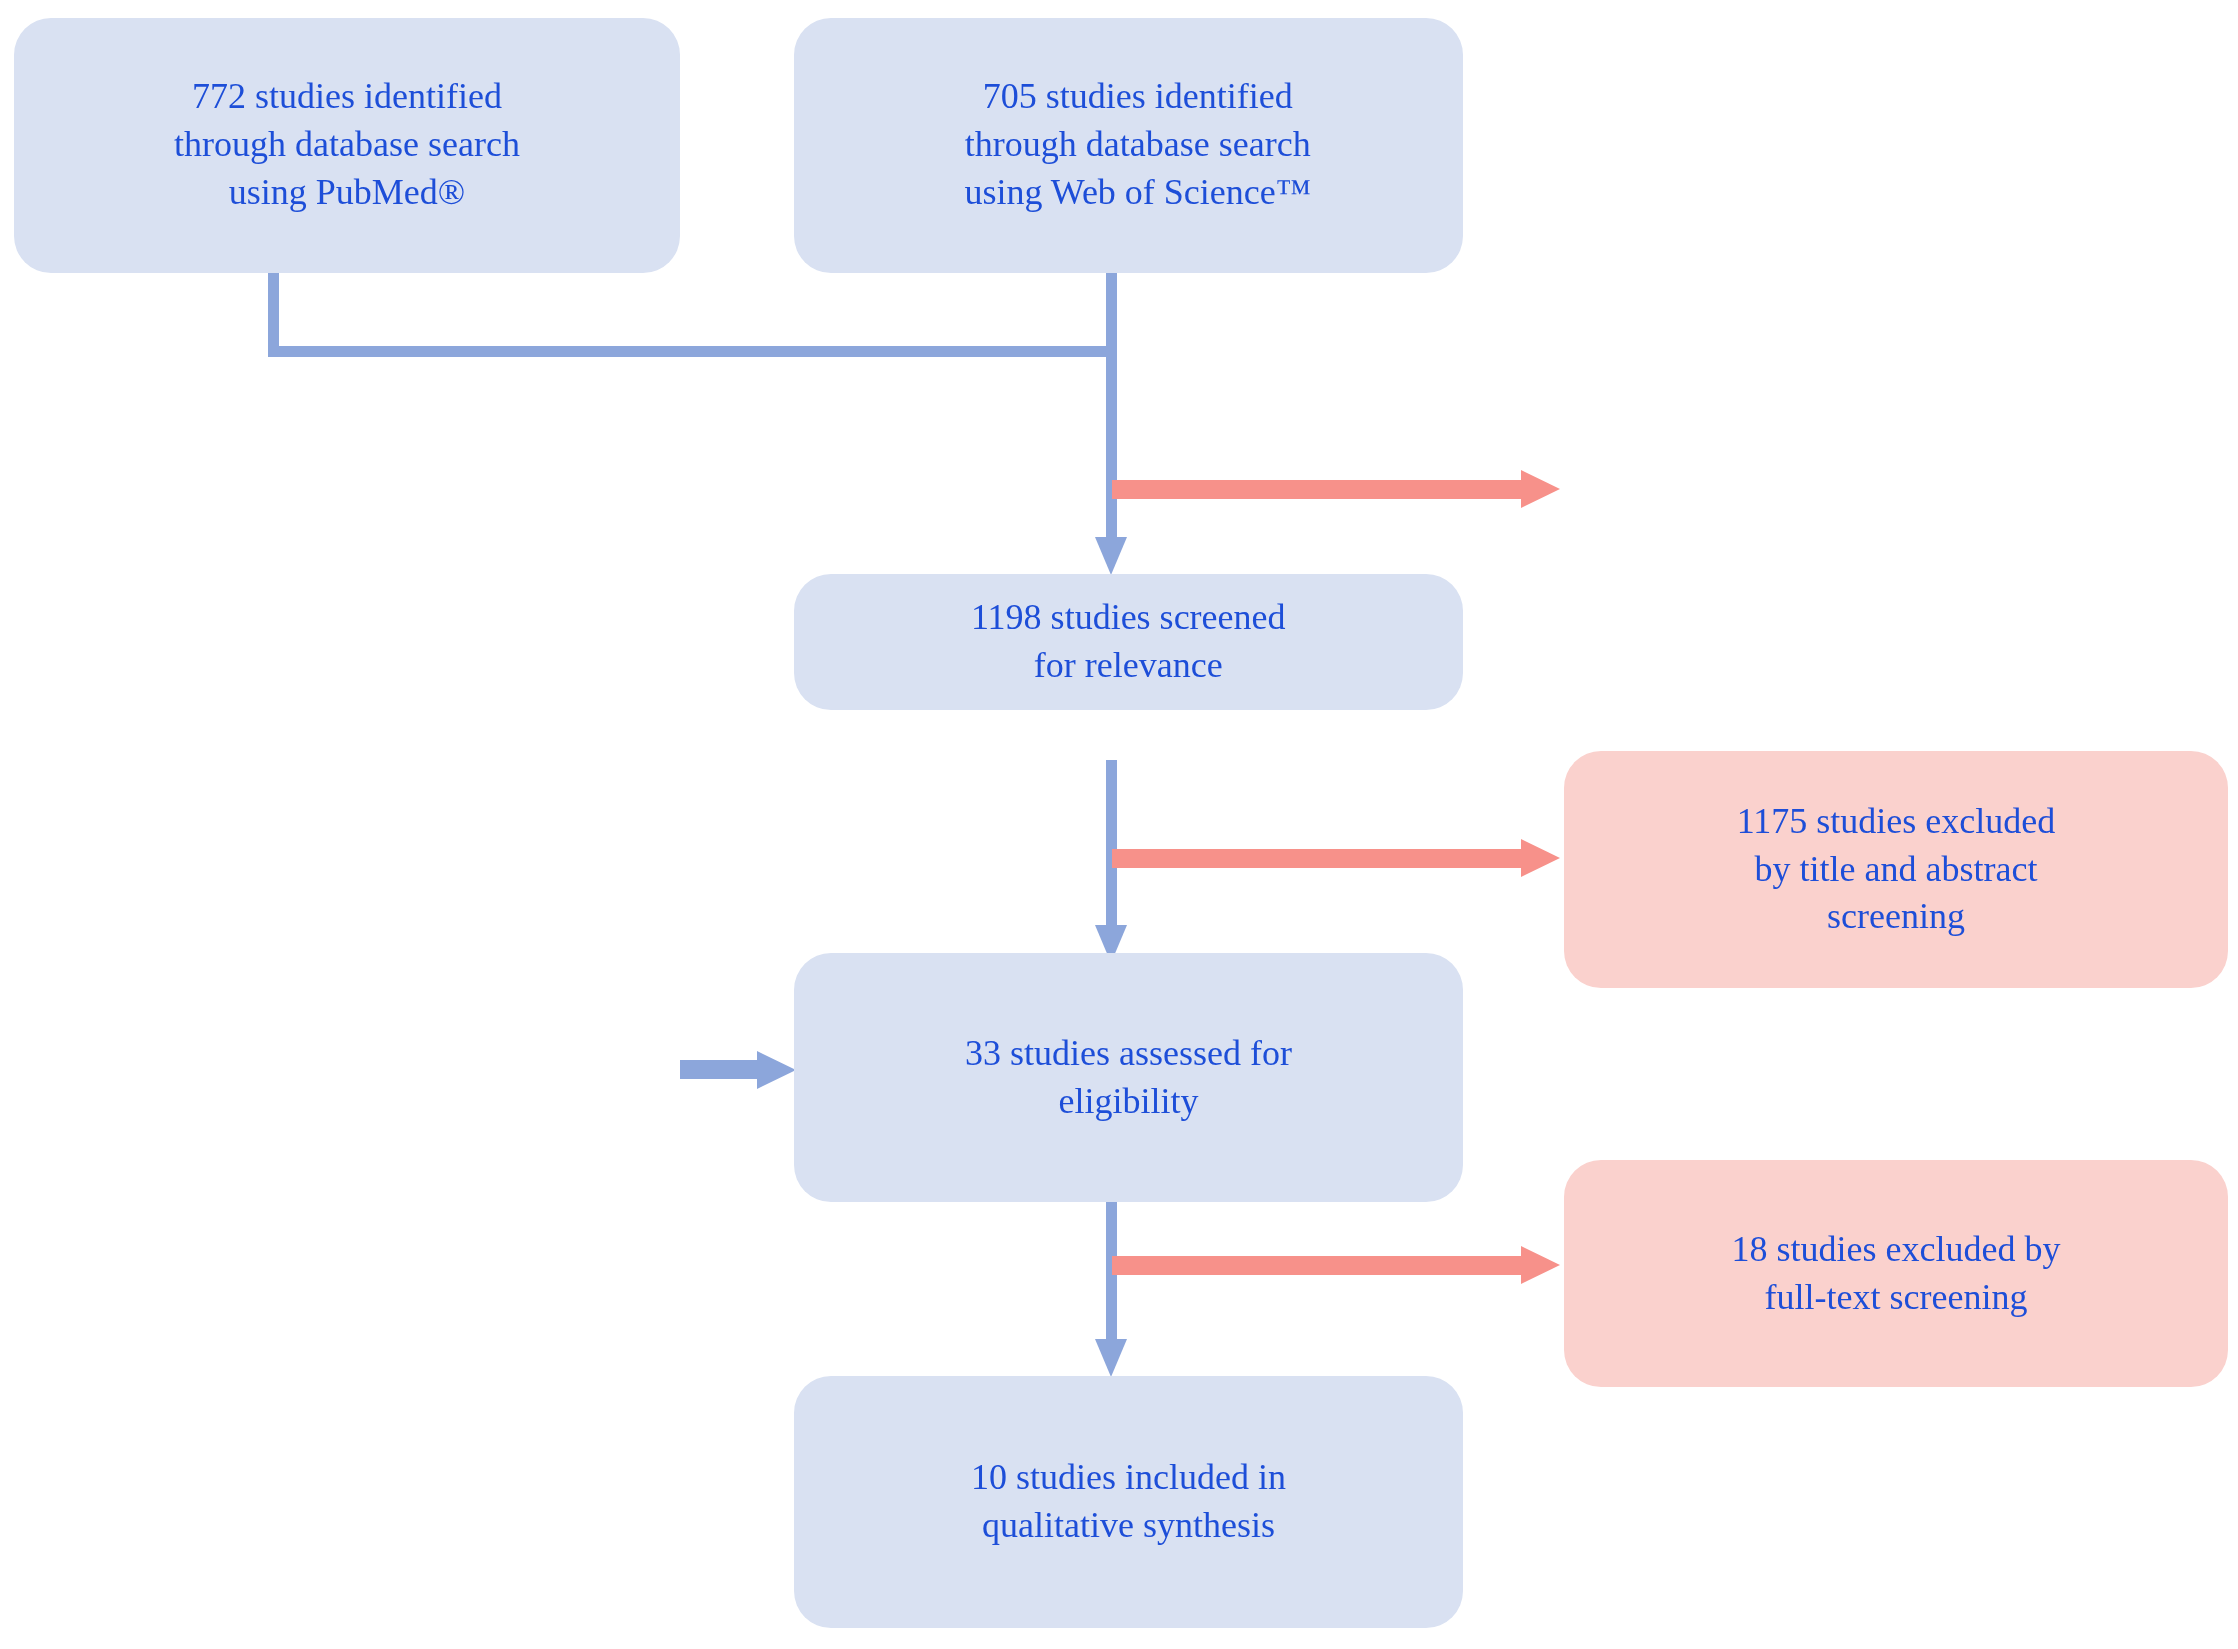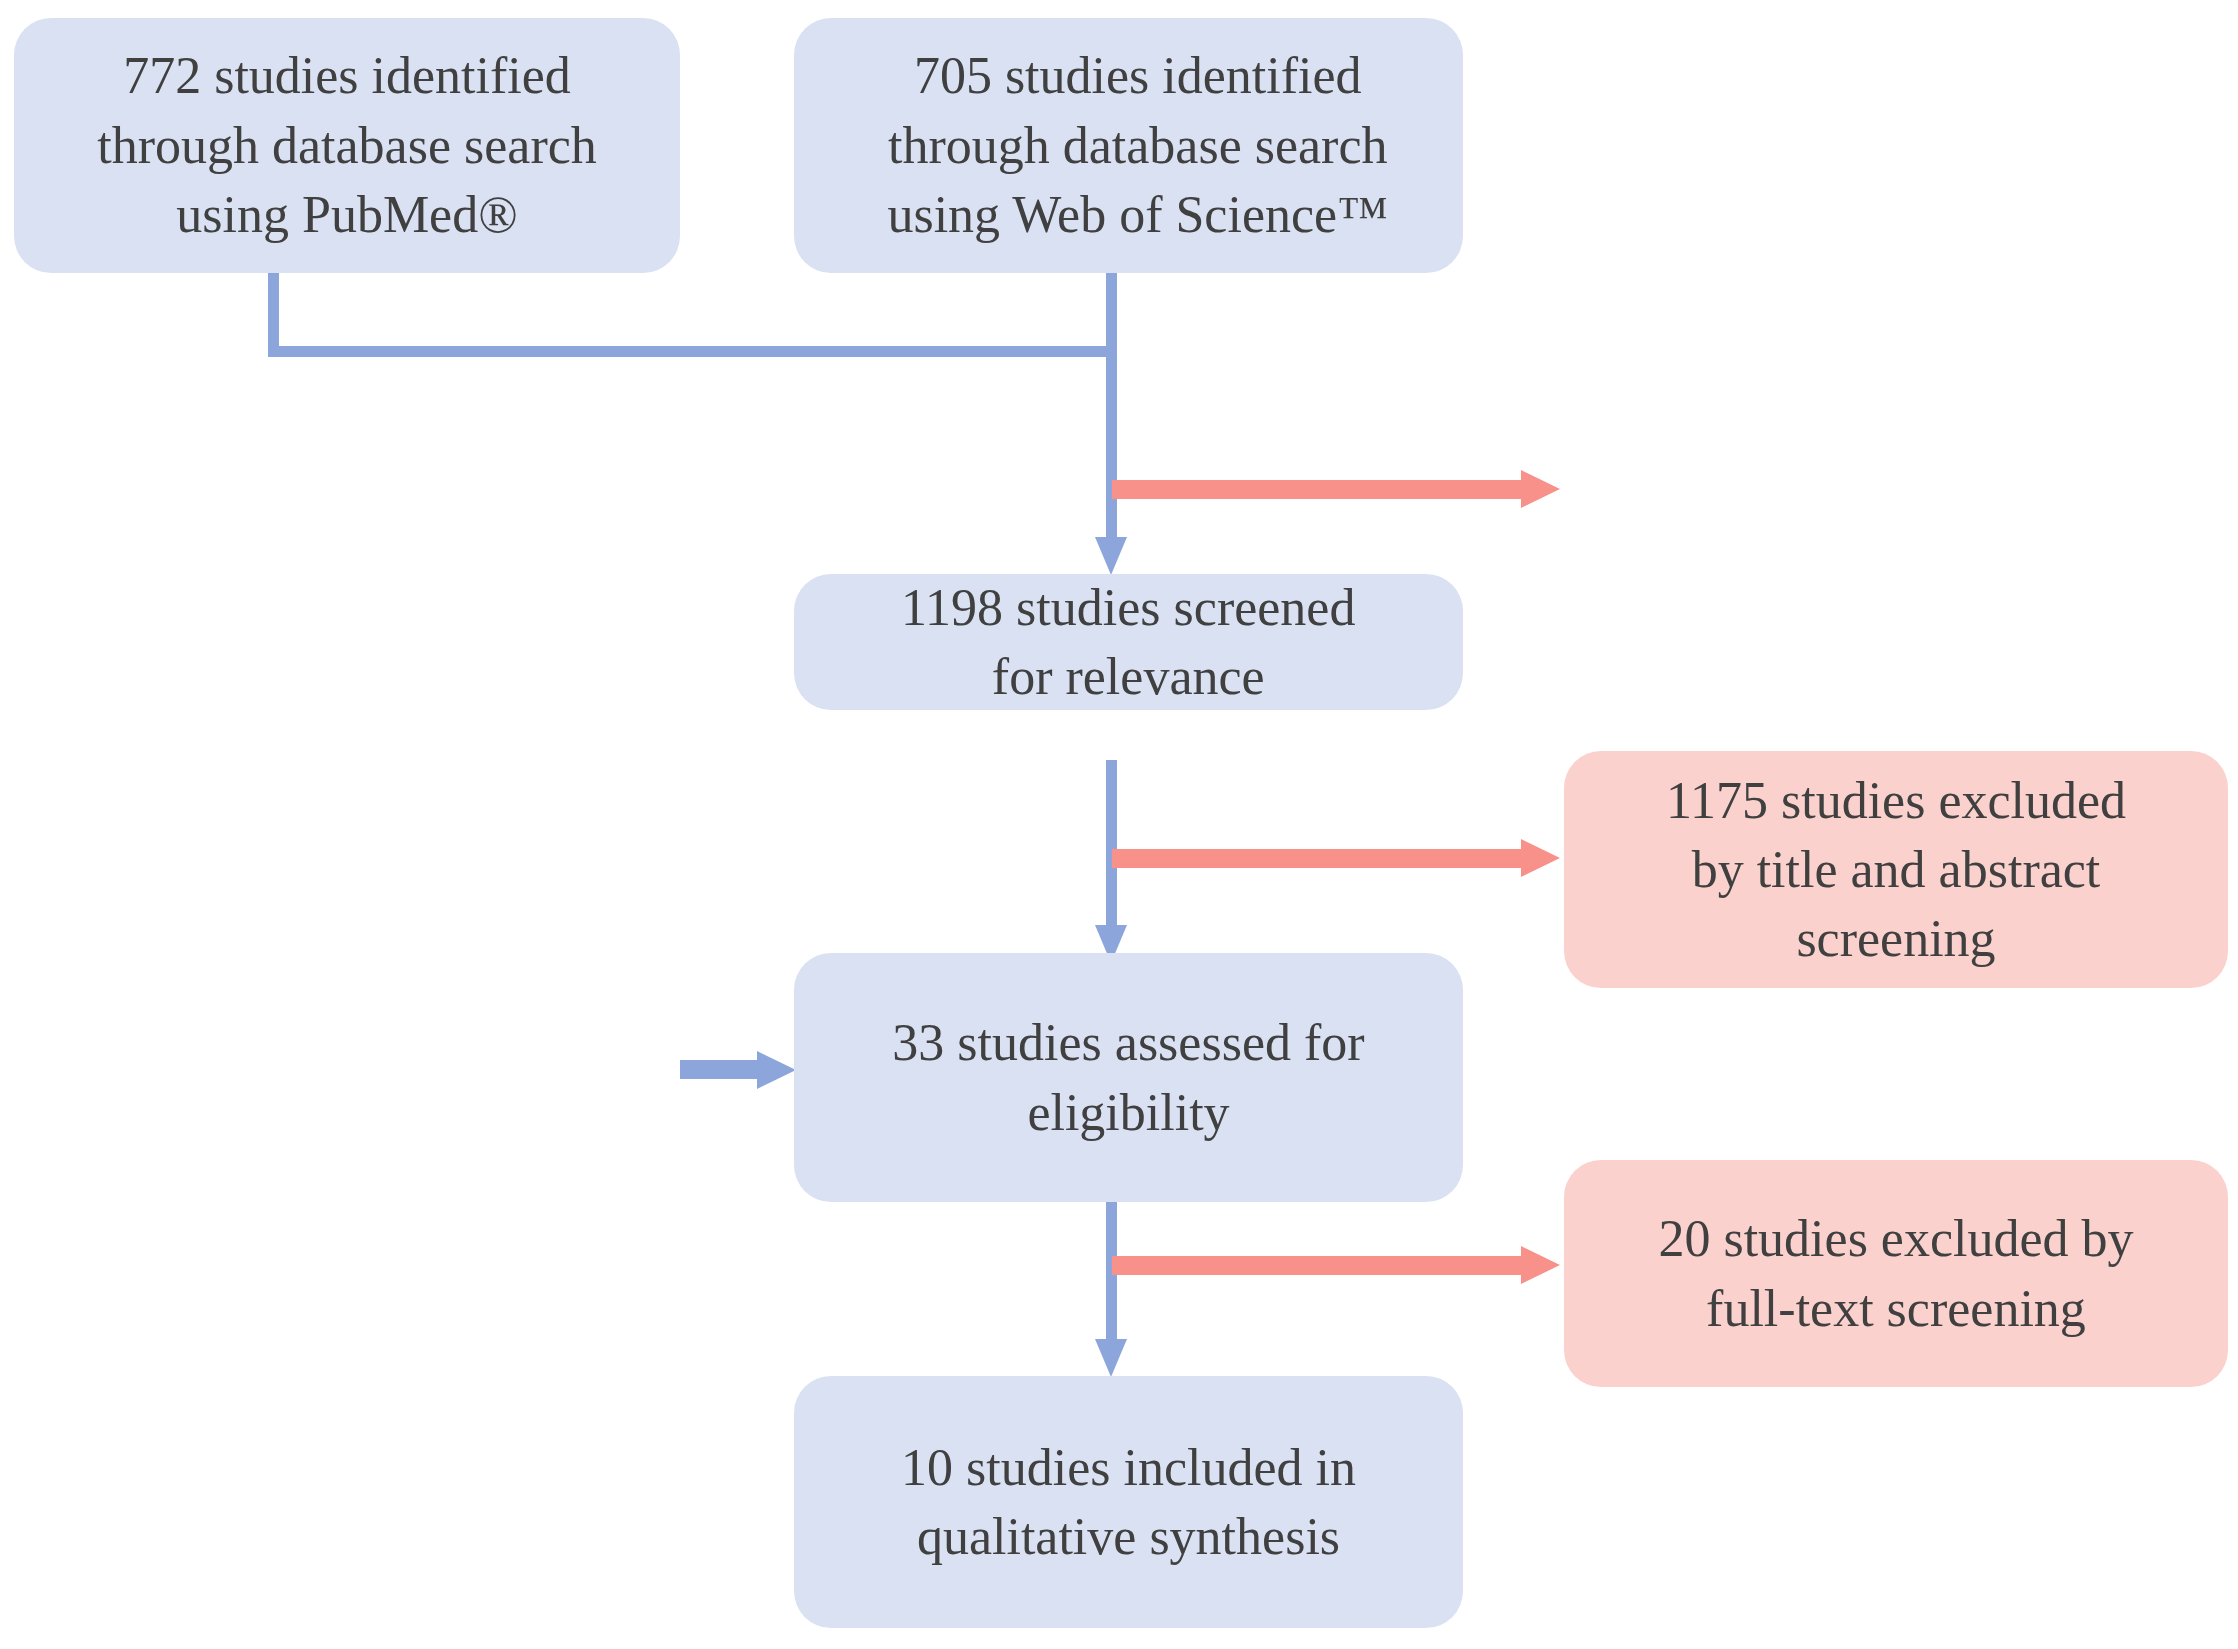--- a/index.html
+++ b/index.html
@@ -17,22 +17,22 @@
     font-family: "Liberation Serif", "DejaVu Serif", serif;
   }
   .node {
     position: absolute;
     box-sizing: border-box;
     border-radius: 37px;
     display: flex;
     align-items: center;
     justify-content: center;
     text-align: center;
-    color: #404040;
-    font-size: 52px;
+    color: #1d4ed8;
+    font-size: 36px;
     line-height: 1.33;
     padding: 6.3px 21.5px;
     white-space: pre-line;
   }
   .node.blue { background: #d9e1f2; }
   .node.pink { background: #fad1cd; }
 
   
   .vline {
     position: absolute;
@@ -108,20 +108,20 @@
 for relevance</div>
 
   <div class="node pink" style="left:1564px; top:751px; width:664px; height:237px;">1175 studies excluded
 by title and abstract
 screening</div>
 
 
   <div class="node blue" style="left:794px; top:946px; width:669px; height:249px;margin-top:7px;">33 studies assessed for
 eligibility</div>
 
-  <div class="node pink" style="left:1564px; top:1160px; width:664px; height:227px;">20 studies excluded by
+  <div class="node pink" style="left:1564px; top:1160px; width:664px; height:227px;">18 studies excluded by
 full-text screening</div>
 
   <div class="node blue" style="left:794px; top:1376px; width:669px; height:252px;">10 studies included in
 qualitative synthesis</div>
 
 </div>
 
 
 </body></html>

